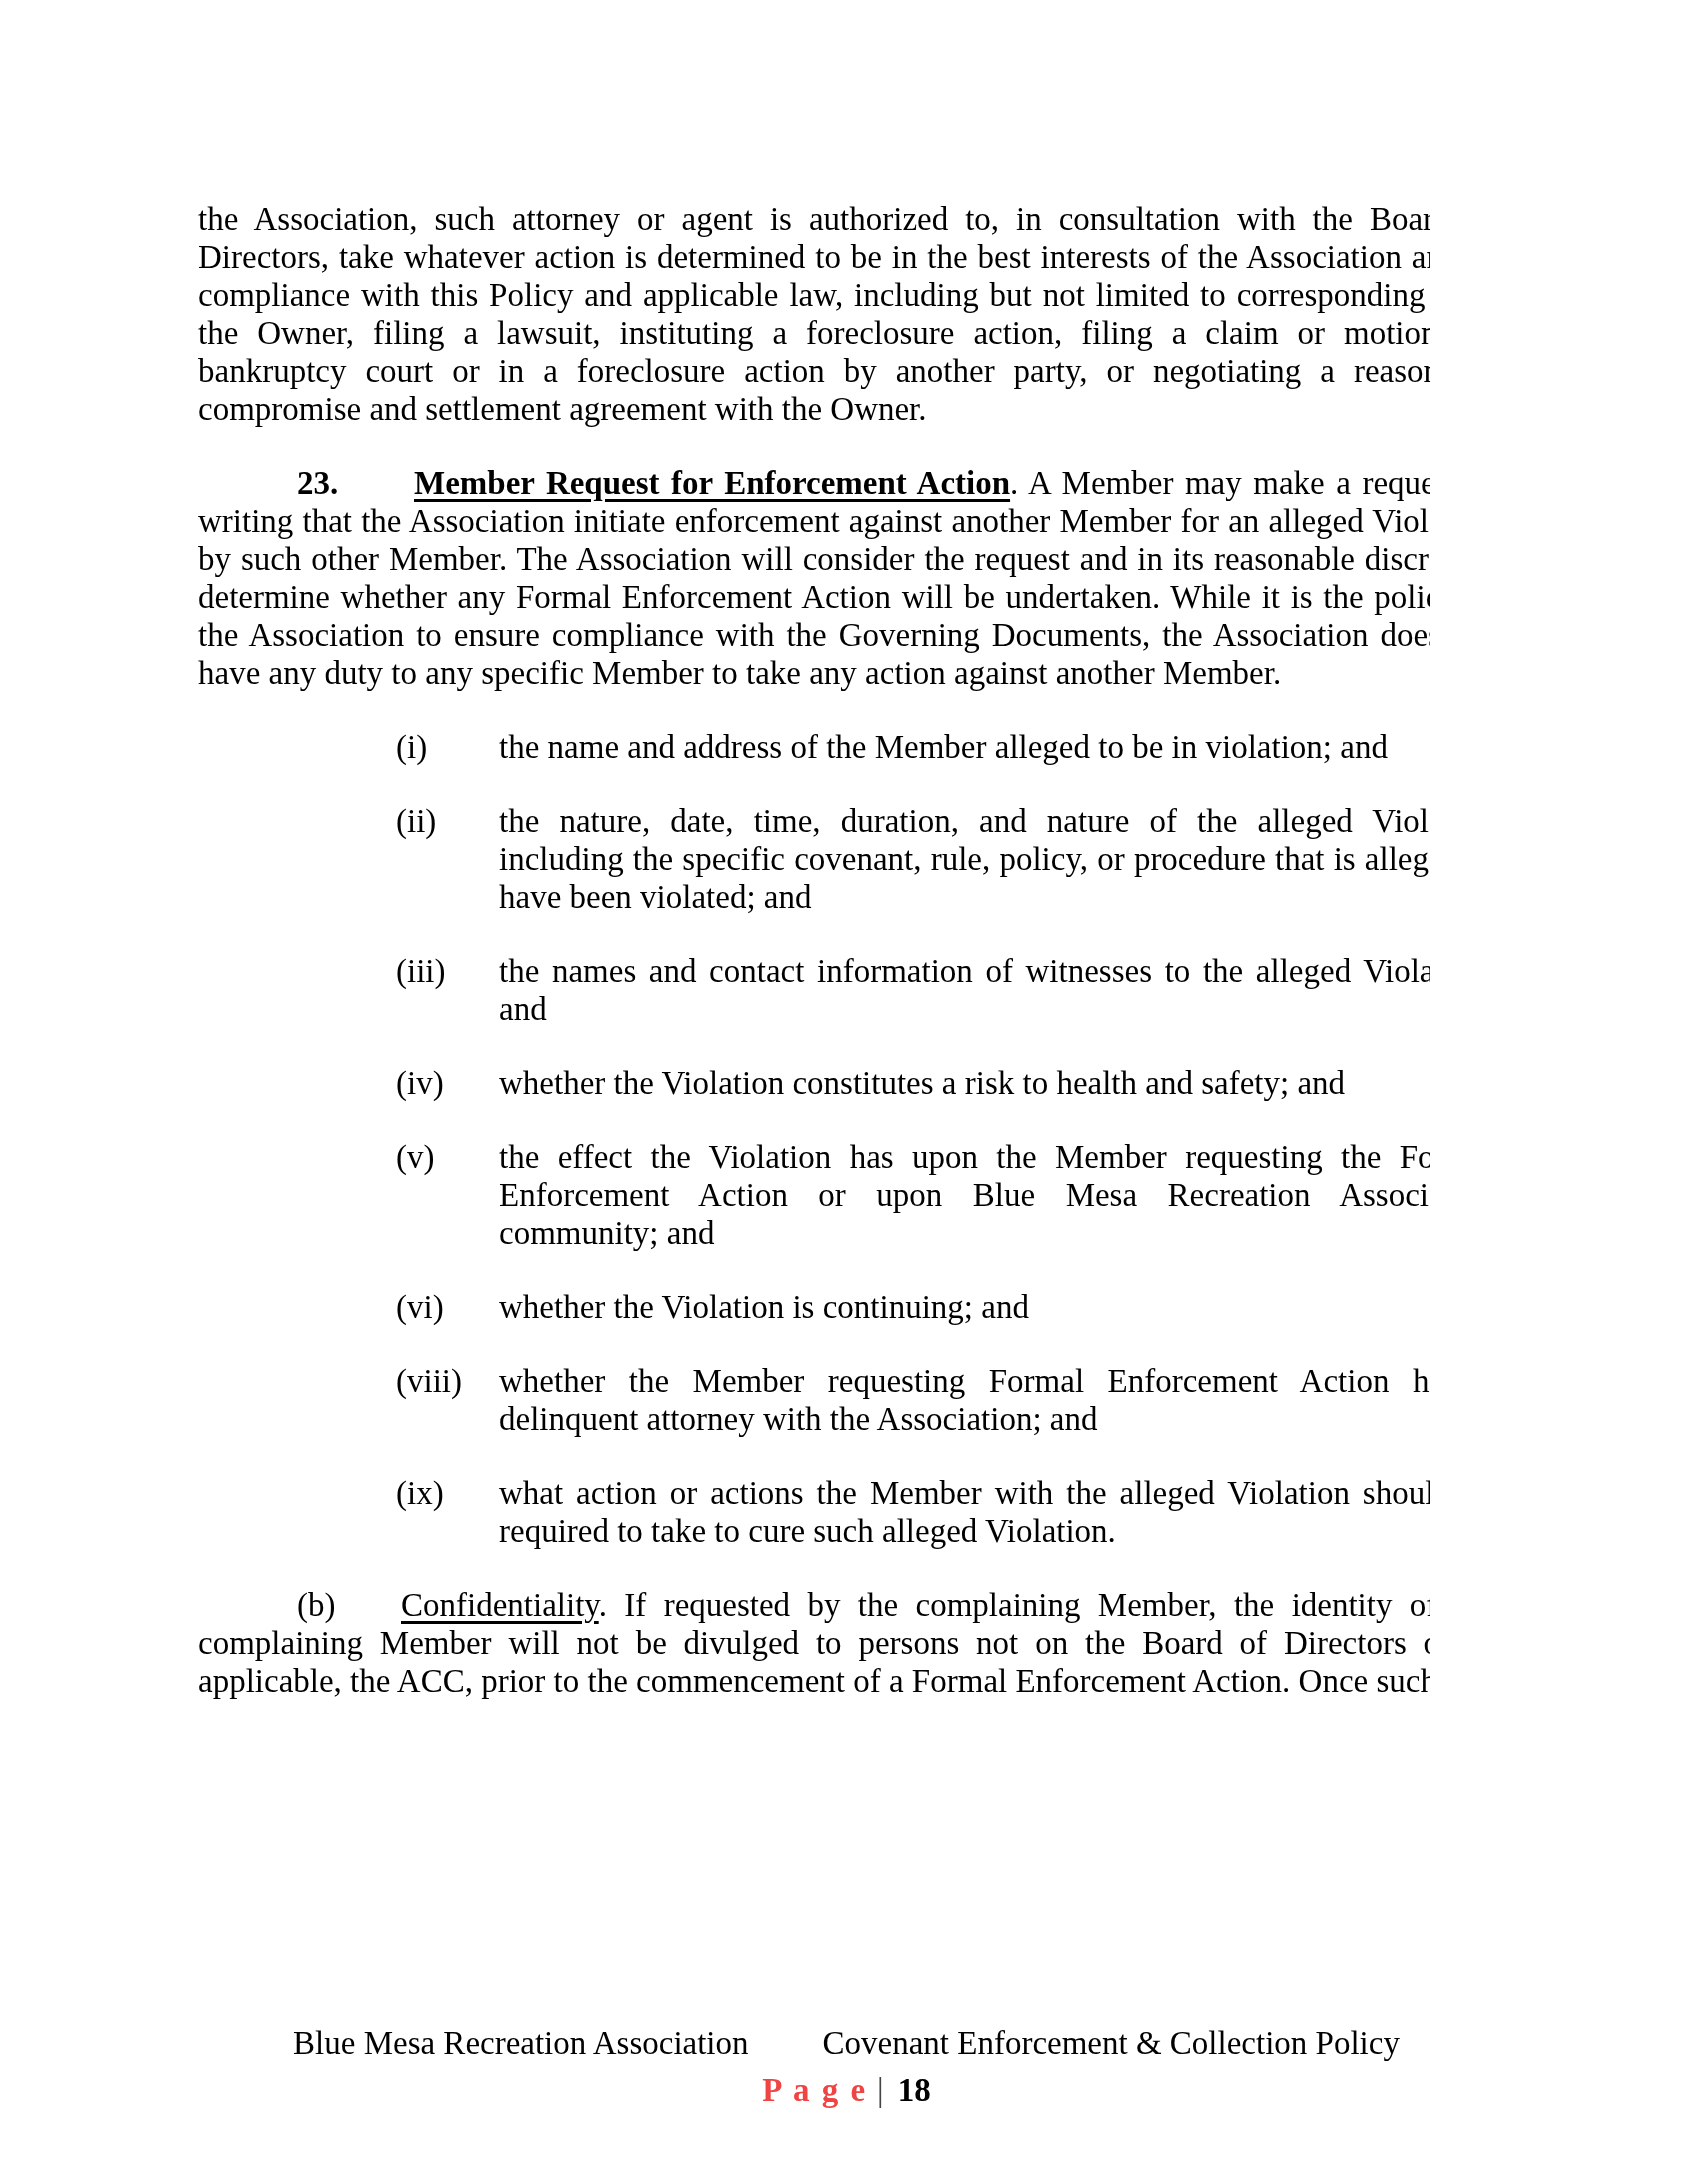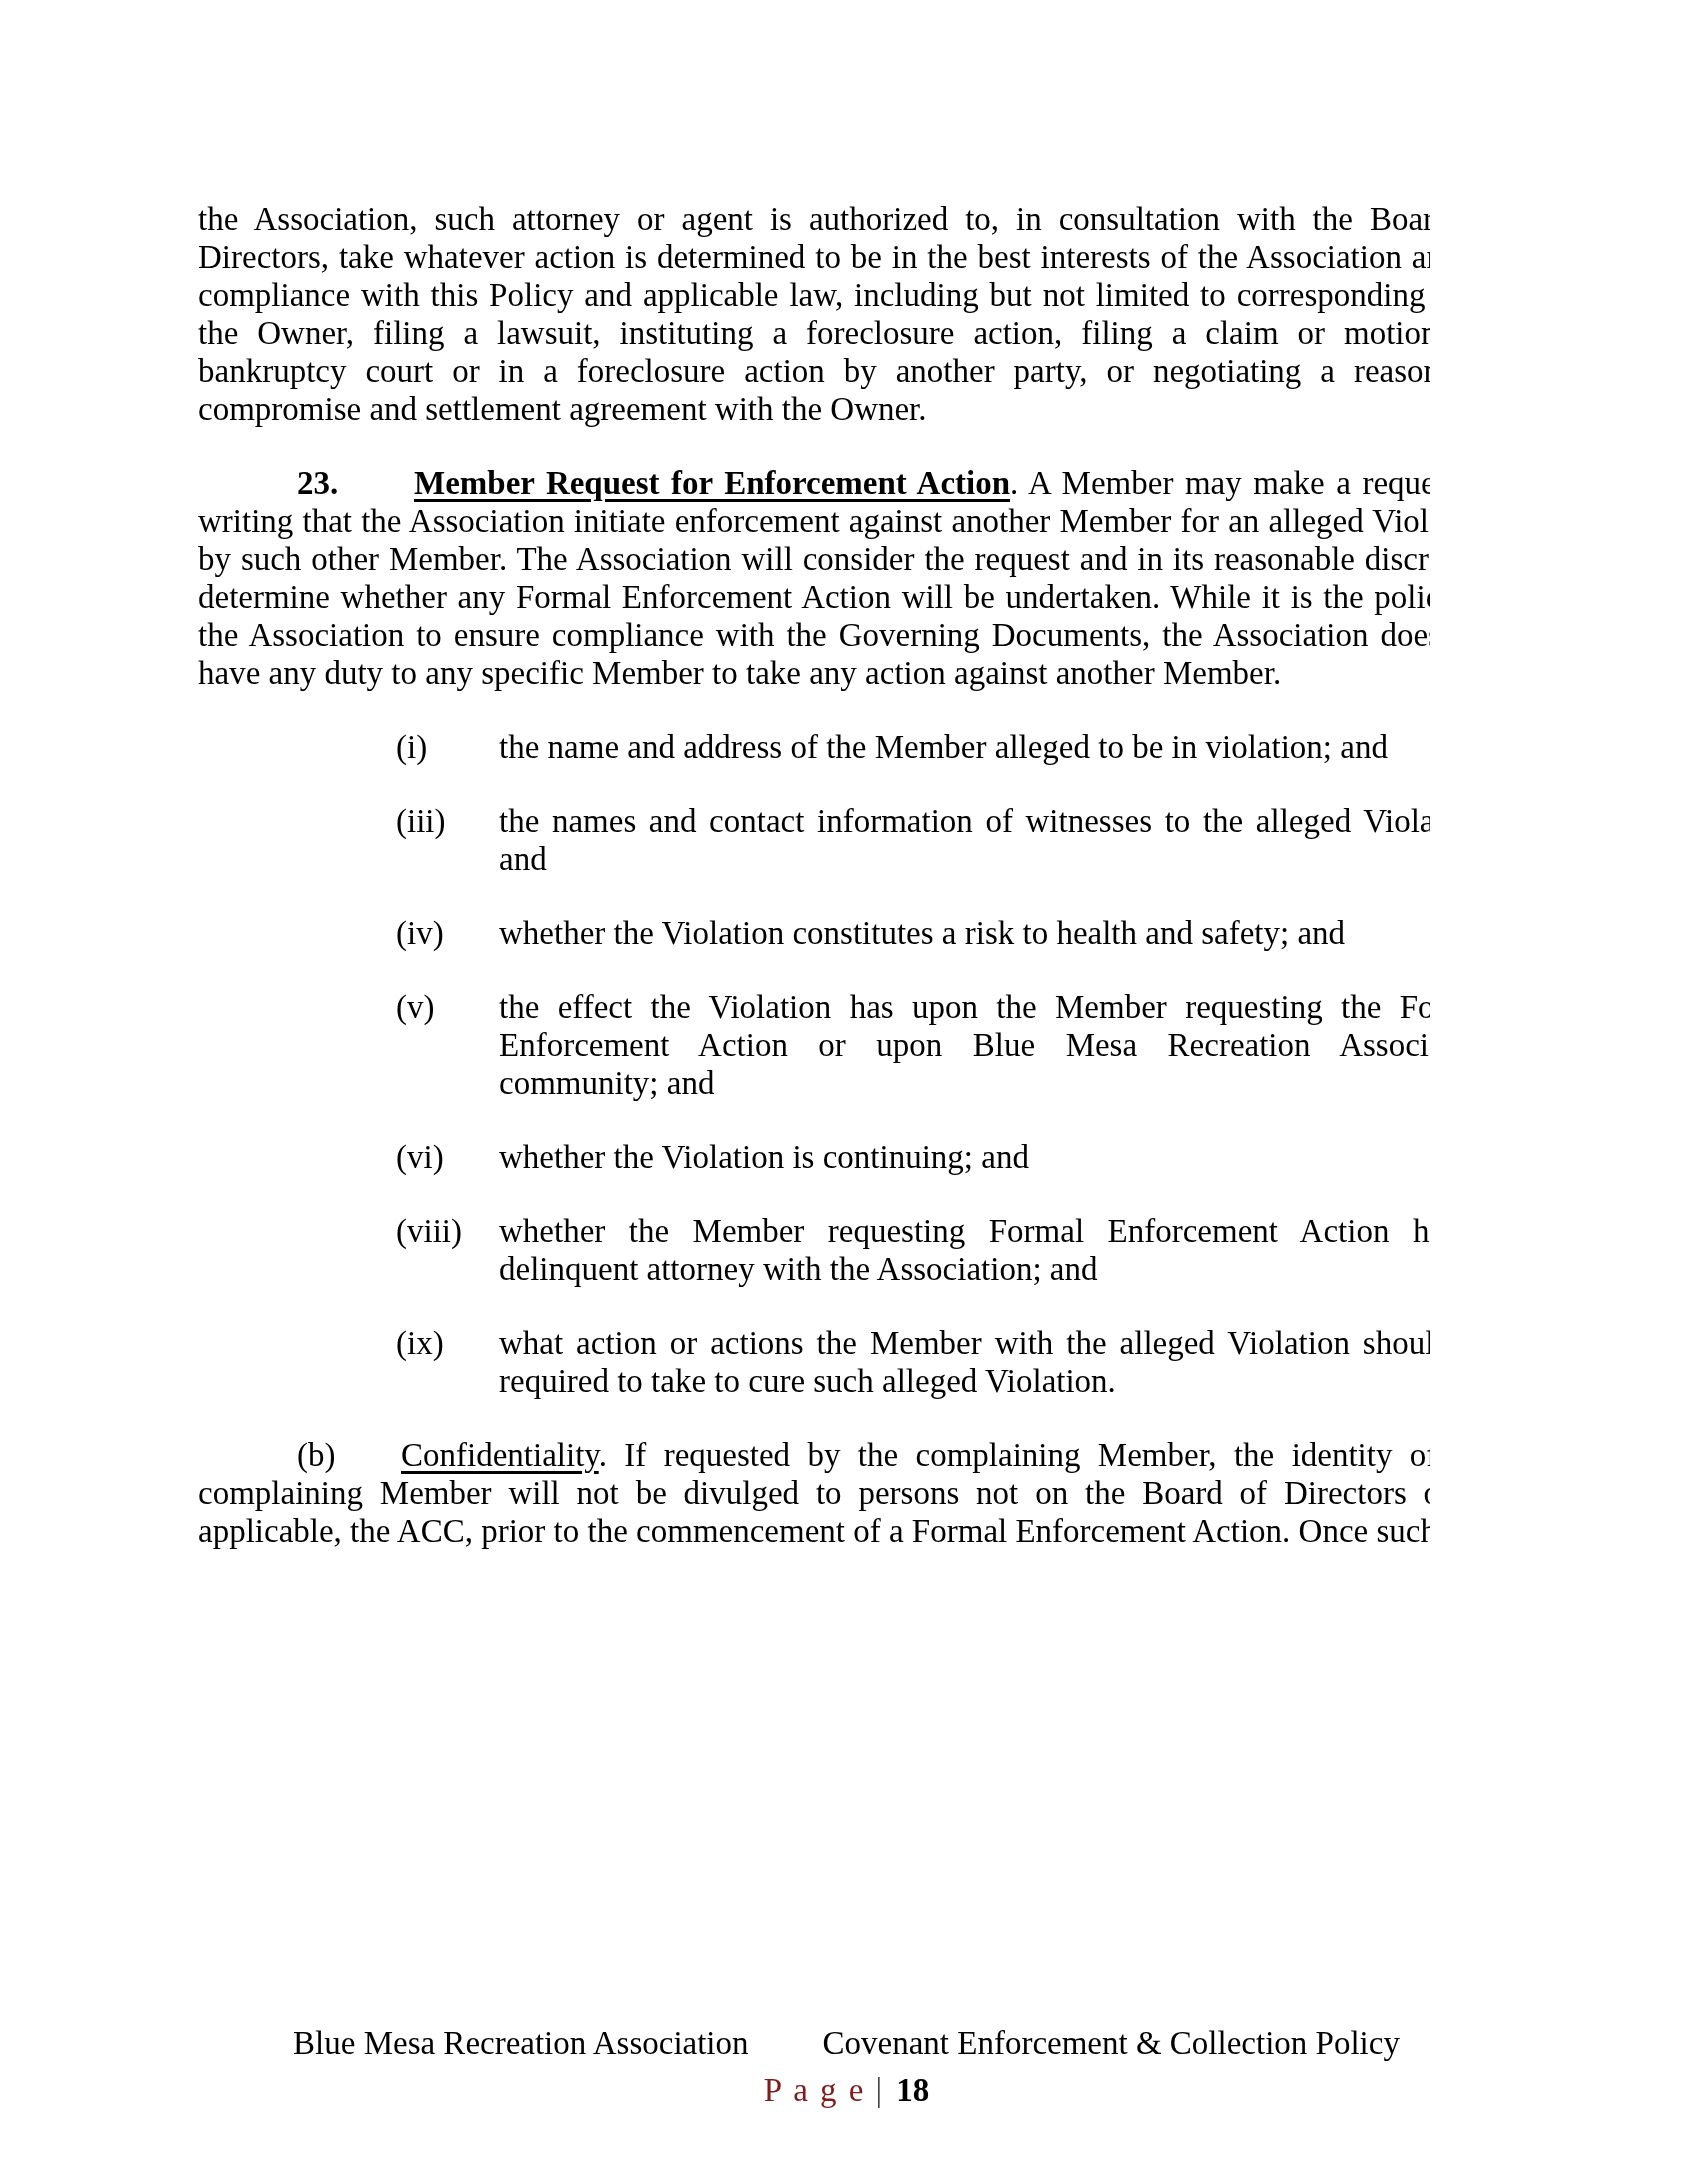--- a/index.html
+++ b/index.html
@@ -35,38 +35,42 @@
   .item-b{text-indent:99px;}
   .b-tab{display:inline-block;width:104px;text-indent:0;}
   
   .footer{
     position:absolute;left:198px;top:2020px;width:1297px;
     line-height:47px;text-align:center;
   }
   .footer-line1{white-space:nowrap;}
   .footer-org{display:inline-block;}
   .footer-title{display:inline-block;margin-left:74px;}
-  .page-label{color:#7f1d1d;letter-spacing:2px;}
+  .page-label{color:#ef4444;letter-spacing:2px;font-weight:bold;}
   .page-sep{color:#444444;margin:0 14px 0 10px;font-weight:normal;}
   .page-num{font-weight:bold;}
 </style>
 </head>
 <body>
 
 <div class="page">
   <div class="content">
 
     <p>the Association, such attorney or agent is authorized to, in consultation with the Board of Directors, take whatever action is determined to be in the best interests of the Association and in compliance with this Policy and applicable law, including but not limited to corresponding with the Owner, filing a lawsuit, instituting a foreclosure action, filing a claim or motions in bankruptcy court or in a foreclosure action by another party, or negotiating a reasonable compromise and settlement agreement with the Owner.</p>
 
     <p class="s23"><span class="num-tab">23.</span><span class="bold u">Member Request for Enforcement Action</span><span>. A Member may make a request in writing that the Association initiate enforcement against another Member for an alleged Violation by such other Member.  The Association will consider the request and in its reasonable discretion determine whether any Formal Enforcement Action will be undertaken.  While it is the policy of the Association to ensure compliance with the Governing Documents, the Association does not have any duty to any specific Member to take any action against another Member.</span></p>
 
 
     <div class="roman">
       <div class="rlabel">(i)</div>
       <div class="rtext">the name and address of the Member alleged to be in violation; and</div>
+    </div>
+    <div class="roman">
+      <div class="rlabel">(ii)</div>
+      <div class="rtext">the nature, date, time, duration, and nature of the alleged Violation including the specific covenant, rule, policy, or procedure that is alleged to have been violated; and</div>
     </div>
     <div class="roman">
       <div class="rlabel">(iii)</div>
       <div class="rtext">the names and contact information of witnesses to the alleged Violation; and</div>
     </div>
     <div class="roman">
       <div class="rlabel">(iv)</div>
       <div class="rtext">whether the Violation constitutes a risk to health and safety; and</div>
     </div>
     <div class="roman">

